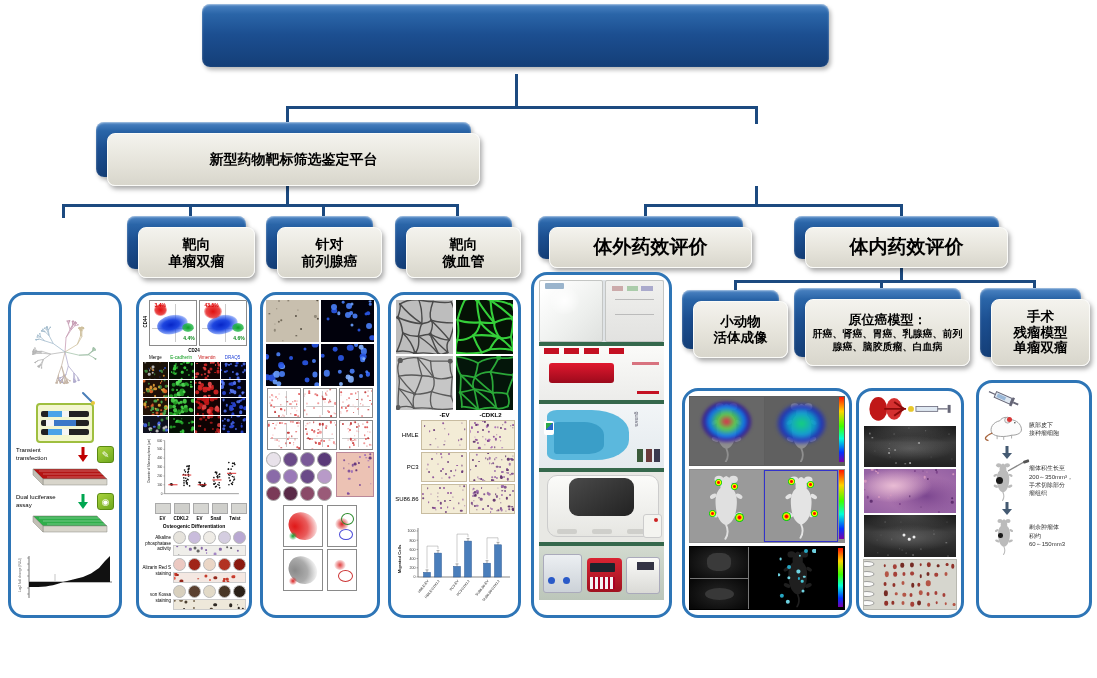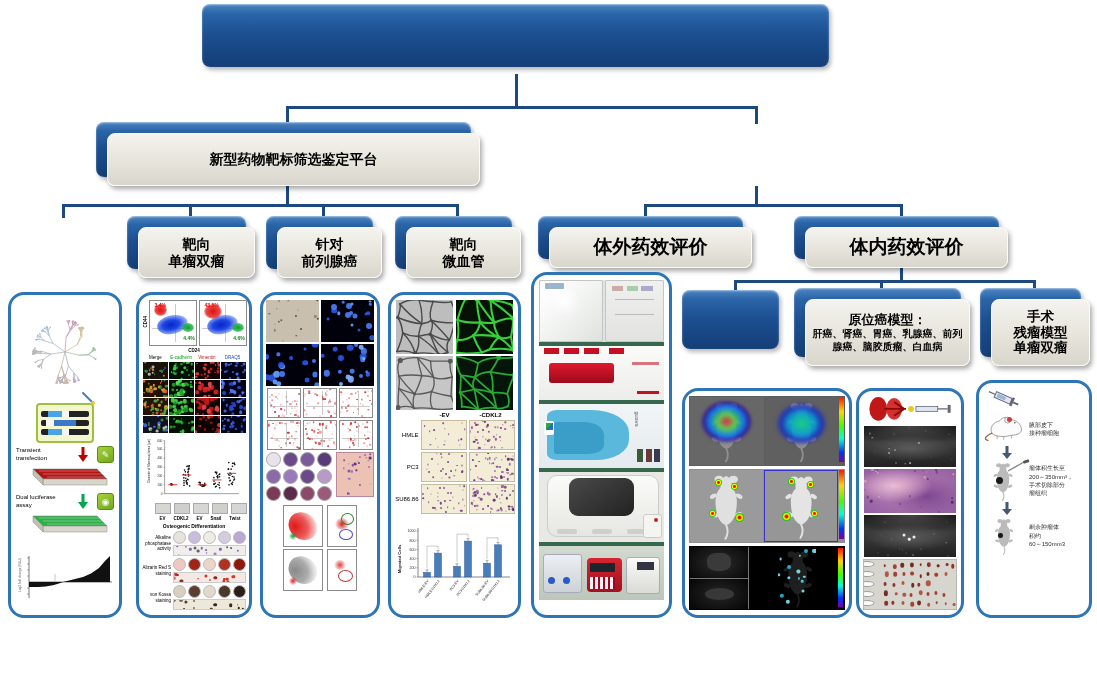--- a/index.html
+++ b/index.html
@@ -148,20 +148,24 @@
   </div>
   <div class="node" style="left:794px;top:216px;width:214px;height:52px">
     <div class="back"></div>
       <div class="front" style="font-size:19px">
         <span>体内药效评价</span>
       </div>
   </div>
 
   <div class="node" style="left:682px;top:290px;width:106px;height:68px">
     <div class="back"></div>
+      <div class="front" style="font-size:13.5px">
+      <span>小动物</span>
+      <span>活体成像</span>
+    </div>
   </div>
   <div class="node" style="left:794px;top:288px;width:176px;height:78px">
     <div class="back"></div>
       <div class="front" style="padding:2px 3px">
       <span style="font-size:13px">原位癌模型：</span>
       <span style="font-size:10px;font-weight:700;line-height:1.3">肝癌、肾癌、胃癌、乳腺癌、前列腺癌、脑胶质瘤、白血病</span>
     </div>
   </div>
   <div class="node" style="left:980px;top:288px;width:110px;height:78px">
     <div class="back"></div>

